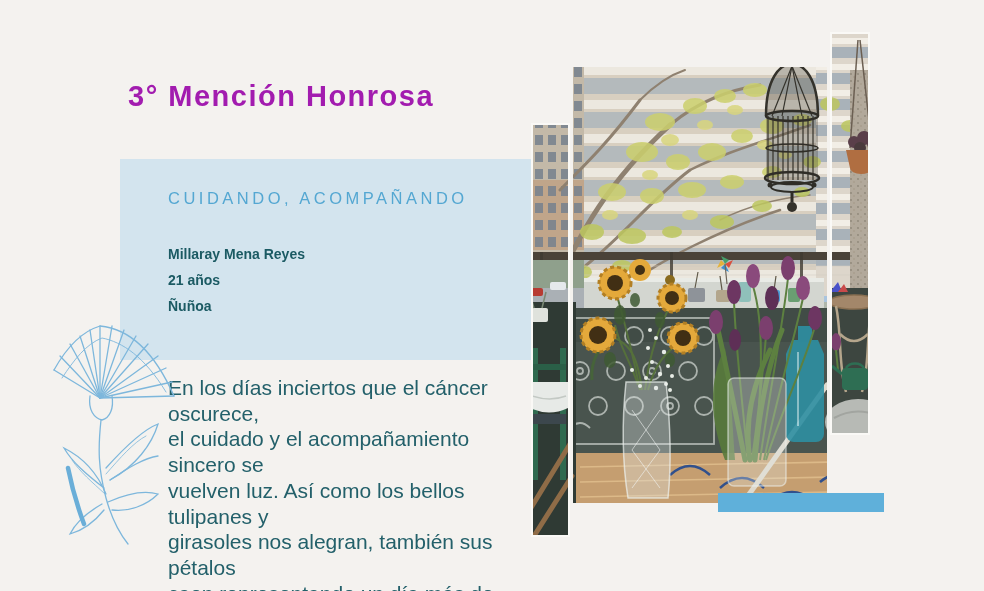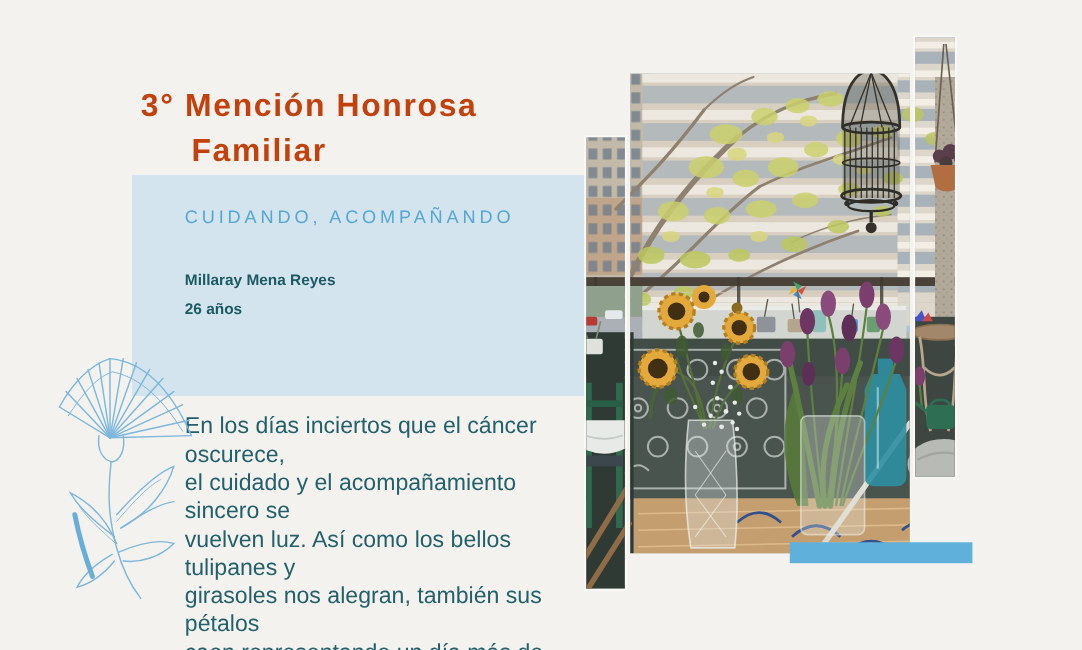--- a/index.html
+++ b/index.html
@@ -4,21 +4,21 @@
 <style>
   html,body{margin:0;padding:0;}
   body{
     width:984px;height:591px;position:relative;overflow:hidden;
     background:#f4f2ef;
     font-family:"Liberation Sans", sans-serif;
   }
   
   .award-title{
     position:absolute;left:128px;top:76px;width:430px;
-    color:#c2410c;font-weight:bold;font-size:29px;line-height:41px;letter-spacing:1.5px;
+    color:#a21caf;font-weight:bold;font-size:29px;line-height:41px;letter-spacing:1.5px;
   }
   .award-title .line2{margin-left:46px;}
   .info-panel{
     position:absolute;left:120px;top:159px;width:450px;height:201px;
     background:#d3e4ee;z-index:1;
   }
   .entry-heading{
     position:absolute;left:168px;top:184px;z-index:2;
     color:#54a7d2;font-weight:normal;font-size:16.5px;line-height:29px;letter-spacing:3.5px;
   }
@@ -403,32 +403,32 @@
       <line x1="322" y1="344" x2="312" y2="336" stroke="#2e6e53" stroke-width="3"></line>
       <path d="M326,338 a10,8 0 0 1 18,0" fill="none" stroke="#2e6e53" stroke-width="2.5"></path>
       <ellipse cx="338" cy="392" rx="33" ry="23" fill="#b7bab5"></ellipse>
       <path d="M314,388 q22,-12 44,-2" fill="none" stroke="#a2a5a0" stroke-width="2"></path>
     </g>
   </symbol>
 </svg>
 
 <div class="award-title">
   <div class="line1">3° Mención Honrosa</div>
-  <div class="line2">Familiar</div>
 </div>
 
 <div class="info-panel"></div>
 
 <div class="entry-heading">
   <div>CUIDANDO, ACOMPAÑANDO</div>
 </div>
 
 <div class="author-block">
   <div>Millaray Mena Reyes</div>
-  <div>26 años</div>
+  <div>21 años</div>
+  <div>Ñuñoa</div>
 </div>
 
 <div class="quote-text">En los días inciertos que el cáncer oscurece,
 el cuidado y el acompañamiento sincero se
 vuelven luz. Así como los bellos tulipanes y
 girasoles nos alegran, también sus pétalos
 caen representando un día más de valentía.
 Las flores como quienes amamos necesitan
 amor, ternura y cuidado.</div>
 

